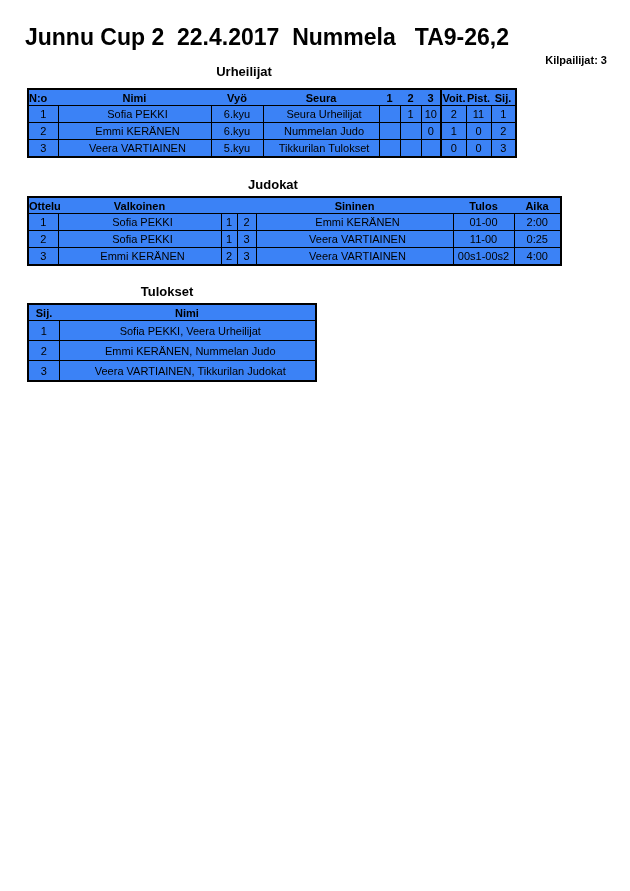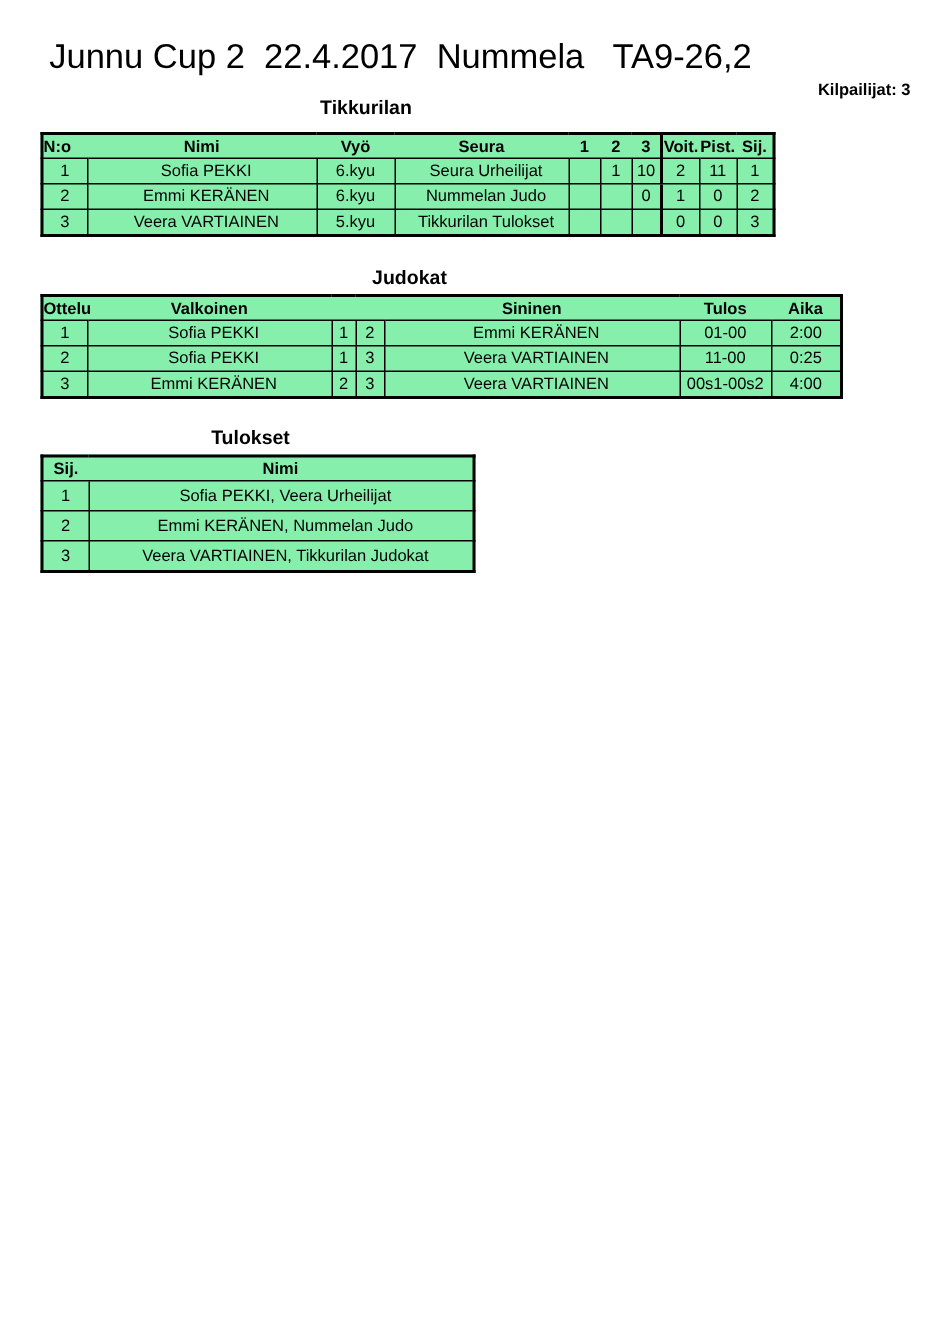--- a/index.html
+++ b/index.html
@@ -10,21 +10,21 @@
     background: #ffffff;
     color: #000000;
     font-family: "Liberation Sans", "DejaVu Sans", sans-serif;
     overflow: hidden;
   }
   .title {
     position: absolute;
     top: 24px; left: 0; width: 534px;
     text-align: center;
     font-size: 23px;
-    font-weight: normal;
+    font-weight: bold;
     white-space: pre;
   }
   .count {
     position: absolute;
     top: 54px; right: 23px;
     font-size: 11px;
     font-weight: bold;
   }
   .sec-heading {
     position: absolute;
@@ -34,21 +34,21 @@
   }
   .h-kilpailijat { top: 64px; left: 27px; width: 434px; }
   .h-ottelut     { top: 177px; left: 27px; width: 492px; }
   .h-tulokset    { top: 284px; left: 27px; width: 280px; }
 
   table {
     position: absolute;
     border-collapse: collapse;
     table-layout: fixed;
     border: 2px solid #000;
-    background: #86efac;
+    background: #3b82f6;
   }
   .t-kilpailijat { top: 88px;  left: 27px; width: 488px; }
   .t-ottelut     { top: 196px; left: 27px; width: 533px; }
   .t-tulokset    { top: 303px; left: 27px; width: 288px; }
 
   th {
     border: 0;
     border-bottom: 1px solid #000;
     font-size: 11px;
     font-weight: bold;
@@ -75,21 +75,21 @@
   .thickL { border-left: 2px solid #000 !important; }
 </style>
 </head>
 <body>
 
 <div class="page">
 
   <div class="title">Junnu Cup 2  22.4.2017  Nummela   TA9-26,2</div>
   <div class="count">Kilpailijat: 3</div>
 
-  <div class="sec-heading h-kilpailijat">Tikkurilan</div>
+  <div class="sec-heading h-kilpailijat">Urheilijat</div>
   <table class="t-kilpailijat">
     <colgroup>
       <col style="width:30px">
         <col style="width:153px">
         <col style="width:52px">
         <col style="width:116px">
       <col style="width:21px">
         <col style="width:21px">
         <col style="width:20px">
       <col style="width:25px">

